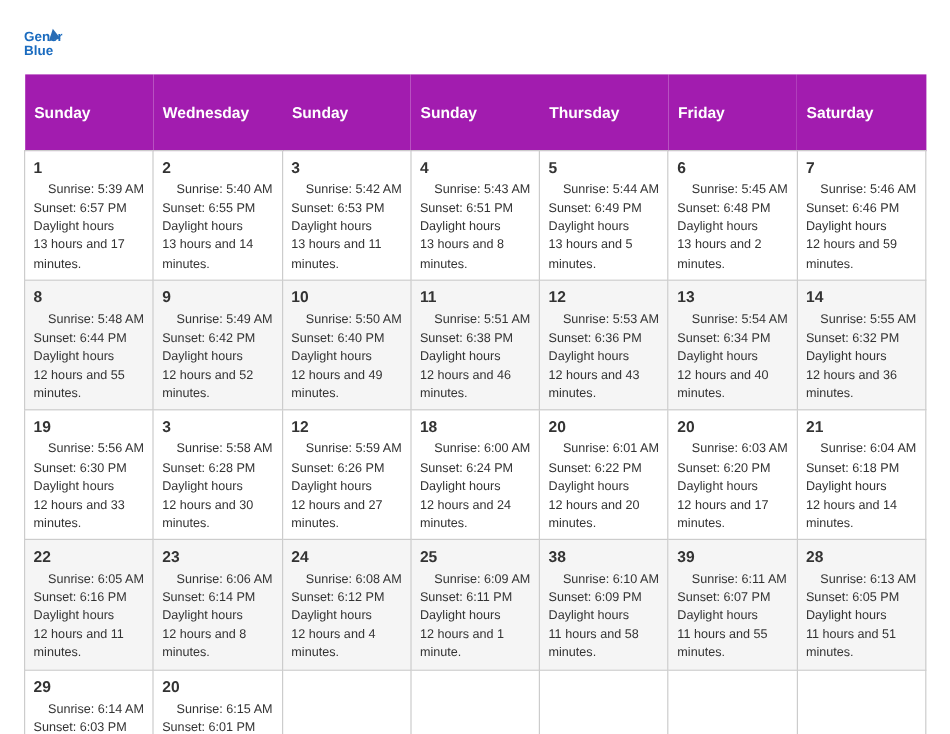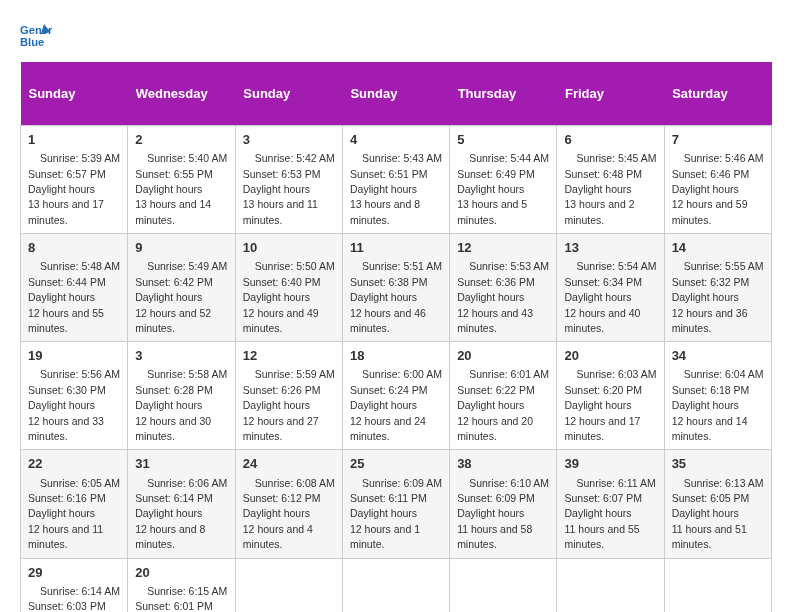--- a/index.html
+++ b/index.html
@@ -146,30 +146,30 @@
         <td><span class="day-num">13</span><span class="day-info">Sunrise: 5:54 AM<br>Sunset: 6:34 PM<br>Daylight hours<br>12 hours and 40 minutes.</span></td>
         <td><span class="day-num">14</span><span class="day-info">Sunrise: 5:55 AM<br>Sunset: 6:32 PM<br>Daylight hours<br>12 hours and 36 minutes.</span></td>
       </tr>
       <tr>
         <td><span class="day-num">19</span><span class="day-info">Sunrise: 5:56 AM<br>Sunset: 6:30 PM<br>Daylight hours<br>12 hours and 33 minutes.</span></td>
         <td><span class="day-num">3</span><span class="day-info">Sunrise: 5:58 AM<br>Sunset: 6:28 PM<br>Daylight hours<br>12 hours and 30 minutes.</span></td>
         <td><span class="day-num">12</span><span class="day-info">Sunrise: 5:59 AM<br>Sunset: 6:26 PM<br>Daylight hours<br>12 hours and 27 minutes.</span></td>
         <td><span class="day-num">18</span><span class="day-info">Sunrise: 6:00 AM<br>Sunset: 6:24 PM<br>Daylight hours<br>12 hours and 24 minutes.</span></td>
         <td><span class="day-num">20</span><span class="day-info">Sunrise: 6:01 AM<br>Sunset: 6:22 PM<br>Daylight hours<br>12 hours and 20 minutes.</span></td>
         <td><span class="day-num">20</span><span class="day-info">Sunrise: 6:03 AM<br>Sunset: 6:20 PM<br>Daylight hours<br>12 hours and 17 minutes.</span></td>
-        <td><span class="day-num">34</span><span class="day-info">Sunrise: 6:04 AM<br>Sunset: 6:18 PM<br>Daylight hours<br>12 hours and 14 minutes.</span></td>
+        <td><span class="day-num">21</span><span class="day-info">Sunrise: 6:04 AM<br>Sunset: 6:18 PM<br>Daylight hours<br>12 hours and 14 minutes.</span></td>
       </tr>
       <tr>
         <td><span class="day-num">22</span><span class="day-info">Sunrise: 6:05 AM<br>Sunset: 6:16 PM<br>Daylight hours<br>12 hours and 11 minutes.</span></td>
-        <td><span class="day-num">31</span><span class="day-info">Sunrise: 6:06 AM<br>Sunset: 6:14 PM<br>Daylight hours<br>12 hours and 8 minutes.</span></td>
+        <td><span class="day-num">23</span><span class="day-info">Sunrise: 6:06 AM<br>Sunset: 6:14 PM<br>Daylight hours<br>12 hours and 8 minutes.</span></td>
         <td><span class="day-num">24</span><span class="day-info">Sunrise: 6:08 AM<br>Sunset: 6:12 PM<br>Daylight hours<br>12 hours and 4 minutes.</span></td>
         <td><span class="day-num">25</span><span class="day-info">Sunrise: 6:09 AM<br>Sunset: 6:11 PM<br>Daylight hours<br>12 hours and 1 minute.</span></td>
         <td><span class="day-num">38</span><span class="day-info">Sunrise: 6:10 AM<br>Sunset: 6:09 PM<br>Daylight hours<br>11 hours and 58 minutes.</span></td>
         <td><span class="day-num">39</span><span class="day-info">Sunrise: 6:11 AM<br>Sunset: 6:07 PM<br>Daylight hours<br>11 hours and 55 minutes.</span></td>
-        <td><span class="day-num">35</span><span class="day-info">Sunrise: 6:13 AM<br>Sunset: 6:05 PM<br>Daylight hours<br>11 hours and 51 minutes.</span></td>
+        <td><span class="day-num">28</span><span class="day-info">Sunrise: 6:13 AM<br>Sunset: 6:05 PM<br>Daylight hours<br>11 hours and 51 minutes.</span></td>
       </tr>
       <tr>
         <td><span class="day-num">29</span><span class="day-info">Sunrise: 6:14 AM<br>Sunset: 6:03 PM<br>Daylight hours<br>11 hours and 48 minutes.</span></td>
         <td><span class="day-num">20</span><span class="day-info">Sunrise: 6:15 AM<br>Sunset: 6:01 PM<br>Daylight hours<br>11 hours and 45 minutes.</span></td>
         <td class="empty-cell"></td>
         <td class="empty-cell"></td>
         <td class="empty-cell"></td>
         <td class="empty-cell"></td>
         <td class="empty-cell"></td>
       </tr>

